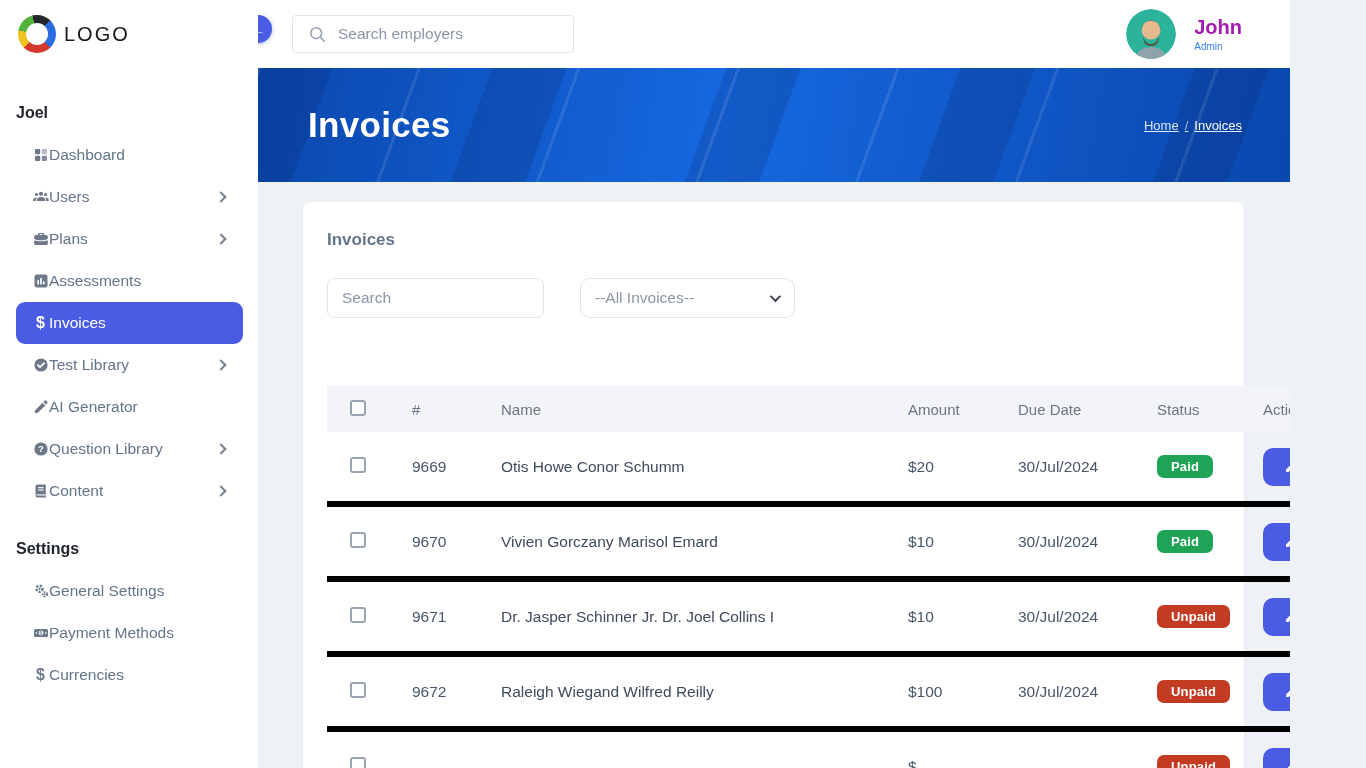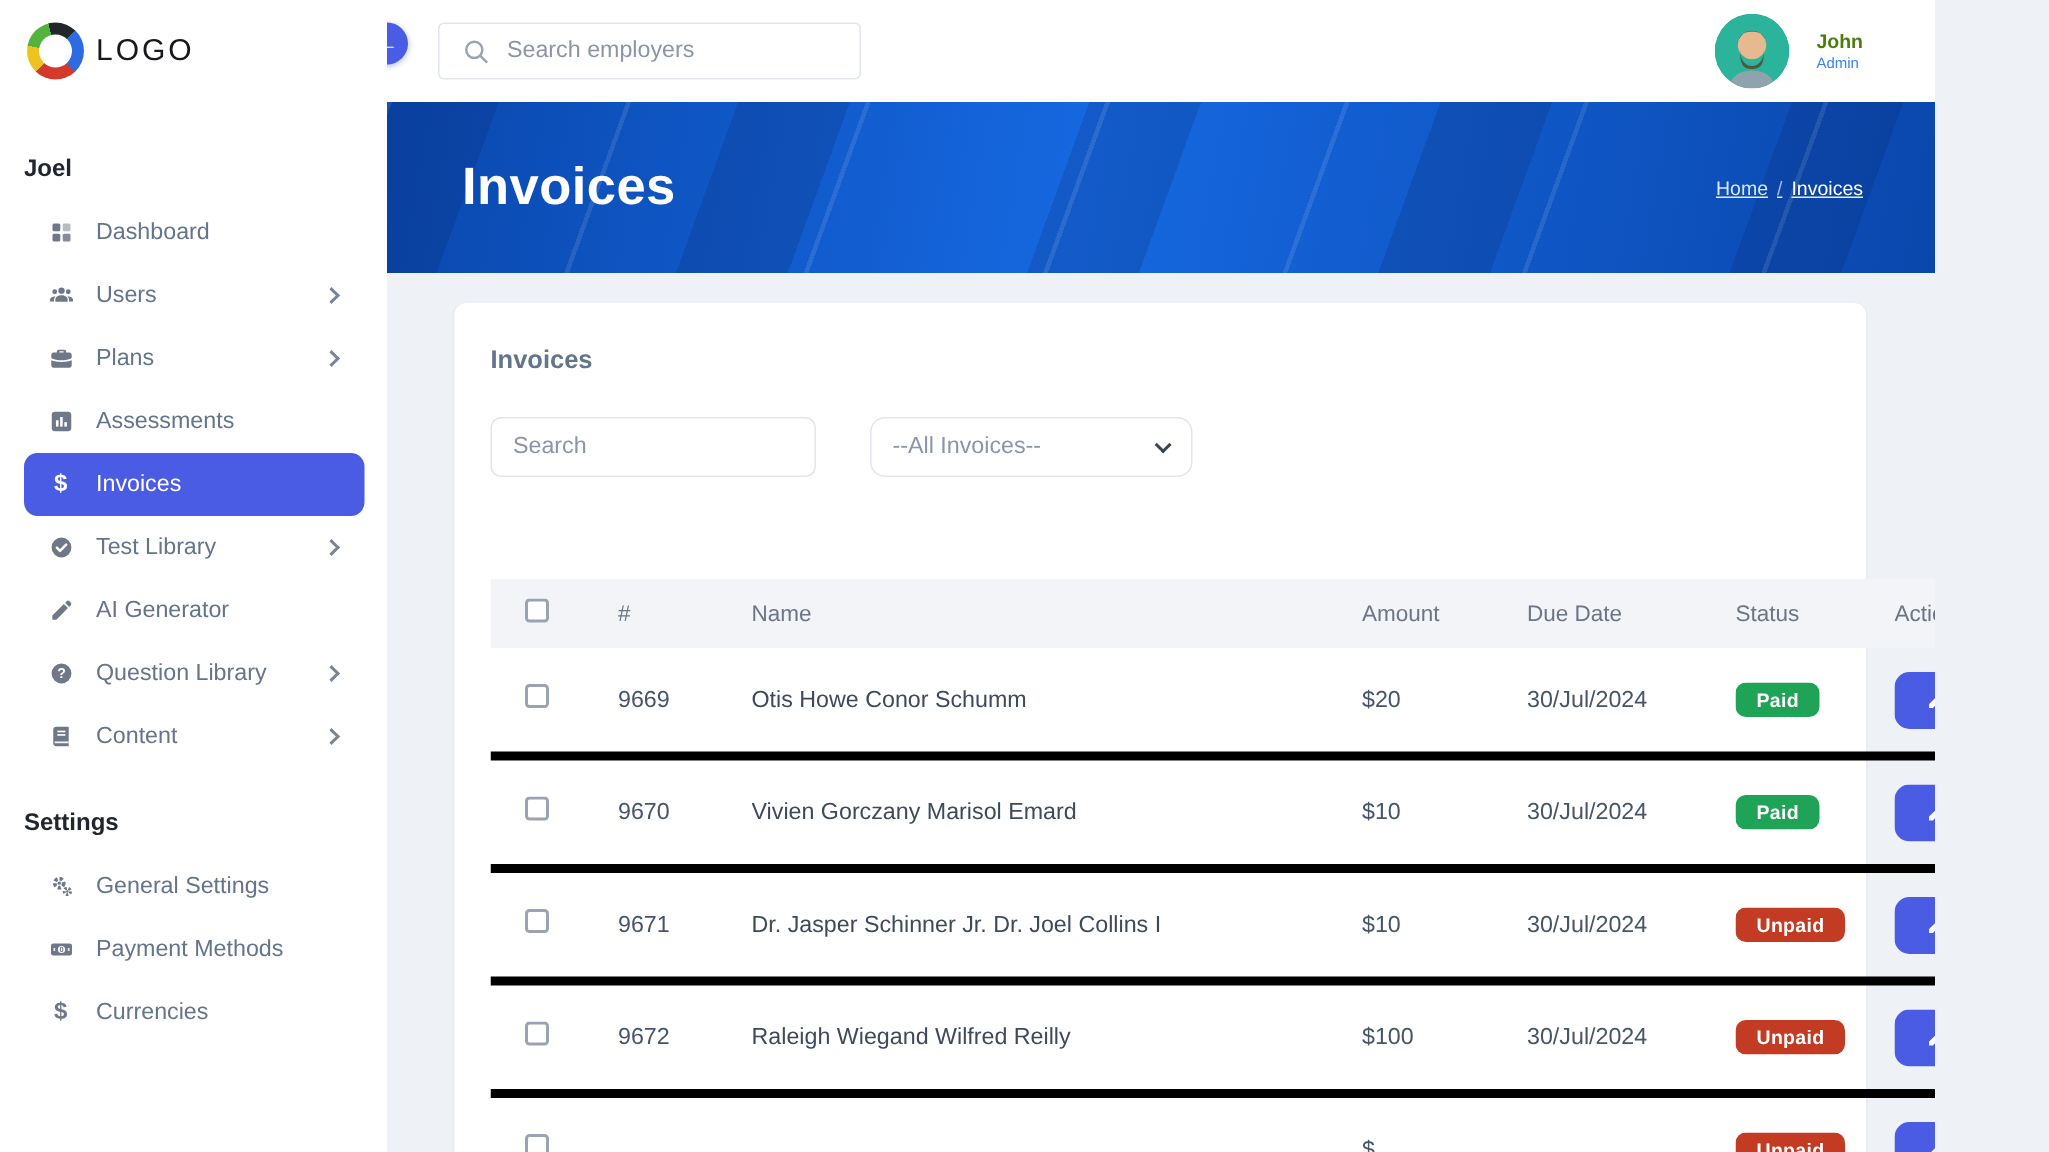--- a/index.html
+++ b/index.html
@@ -16,21 +16,21 @@
   .logo-text { font-size:20px; letter-spacing:2px; color:#16181d; margin-left:8px; font-weight:500; }
   .side-heading { font-size:16px; font-weight:700; color:#21252d; margin:36px 0 12px 16px; }
   .side-heading.settings { margin-top:28px; }
   .side-nav { margin:0 15px 0 16px; }
   .side-item { display:flex; align-items:center; height:42px; padding:0 18px 0 16px;
     border-radius:9px; color:#64748b; cursor:pointer; }
   .side-icon { width:17px; height:17px; display:inline-flex; align-items:center; justify-content:center;
     color:#6e7889; flex:0 0 17px; }
   .side-icon svg { width:16px; height:16px; }
   .dollar-glyph { font-weight:700; font-size:16px; line-height:1; }
-  .side-label { margin-left:15px; font-size:15.5px; white-space:nowrap; }
+  .side-label { margin-left:0; font-size:15.5px; white-space:nowrap; }
   .chev { margin-left:auto; width:8px; height:8px; border-right:2px solid #7b8494; border-top:2px solid #7b8494;
     transform:rotate(45deg); flex:0 0 8px; }
   .side-item.active { background:var(--accent); color:#fff; }
   .side-item.active .side-icon, .side-item.active .side-label { color:#fff; }
 
   
   .main { flex:1; min-width:0; display:flex; flex-direction:column; background:#eef1f6; }
 
   .topbar { height:68px; background:#fff; display:flex; align-items:center; position:relative; }
   .collapse-btn { position:absolute; left:-14px; top:15px; width:28px; height:28px; border-radius:50%;
@@ -38,21 +38,21 @@
     display:flex; align-items:center; justify-content:center; box-shadow:0 1px 4px rgba(30,60,160,.35); }
   .search-box { margin-left:34px; width:282px; height:38px; border:1px solid #e1e5ec; border-radius:4px;
     display:flex; align-items:center; padding:0 12px 0 16px; background:#fff; }
   .search-box svg { flex:0 0 17px; }
   .search-box input { border:none; outline:none; flex:1; margin-left:12px; font-size:15.5px; color:#334155;
     font-family:"Liberation Sans",sans-serif; background:transparent; }
   .search-box input::placeholder { color:#8b95a7; }
   .user { margin-left:auto; margin-right:48px; display:flex; align-items:center; cursor:pointer; }
   .avatar { width:50px; height:50px; border-radius:50%; overflow:hidden; flex:0 0 50px; }
   .user-meta { margin-left:18px; }
-  .user-name { font-size:13px; font-weight:700; color:#4d7c0f; }
+  .user-name { font-size:20px; font-weight:700; color:#a21caf; }
   .user-role { font-size:10px; color:#3b82f6; margin-top:2px; }
 
   
   .banner { height:114px; position:relative; display:flex; align-items:center; justify-content:space-between;
     padding:0 48px 0 50px; overflow:hidden;
     background:
       repeating-linear-gradient(110deg, rgba(255,255,255,0.10) 0 3px, rgba(255,255,255,0) 3px 150px),
       repeating-linear-gradient(110deg, rgba(6,30,90,0.18) 0 70px, rgba(6,30,90,0) 70px 220px),
       linear-gradient(100deg, var(--banner-b) 0%, var(--banner-a) 45%, var(--banner-b) 100%);
   }

